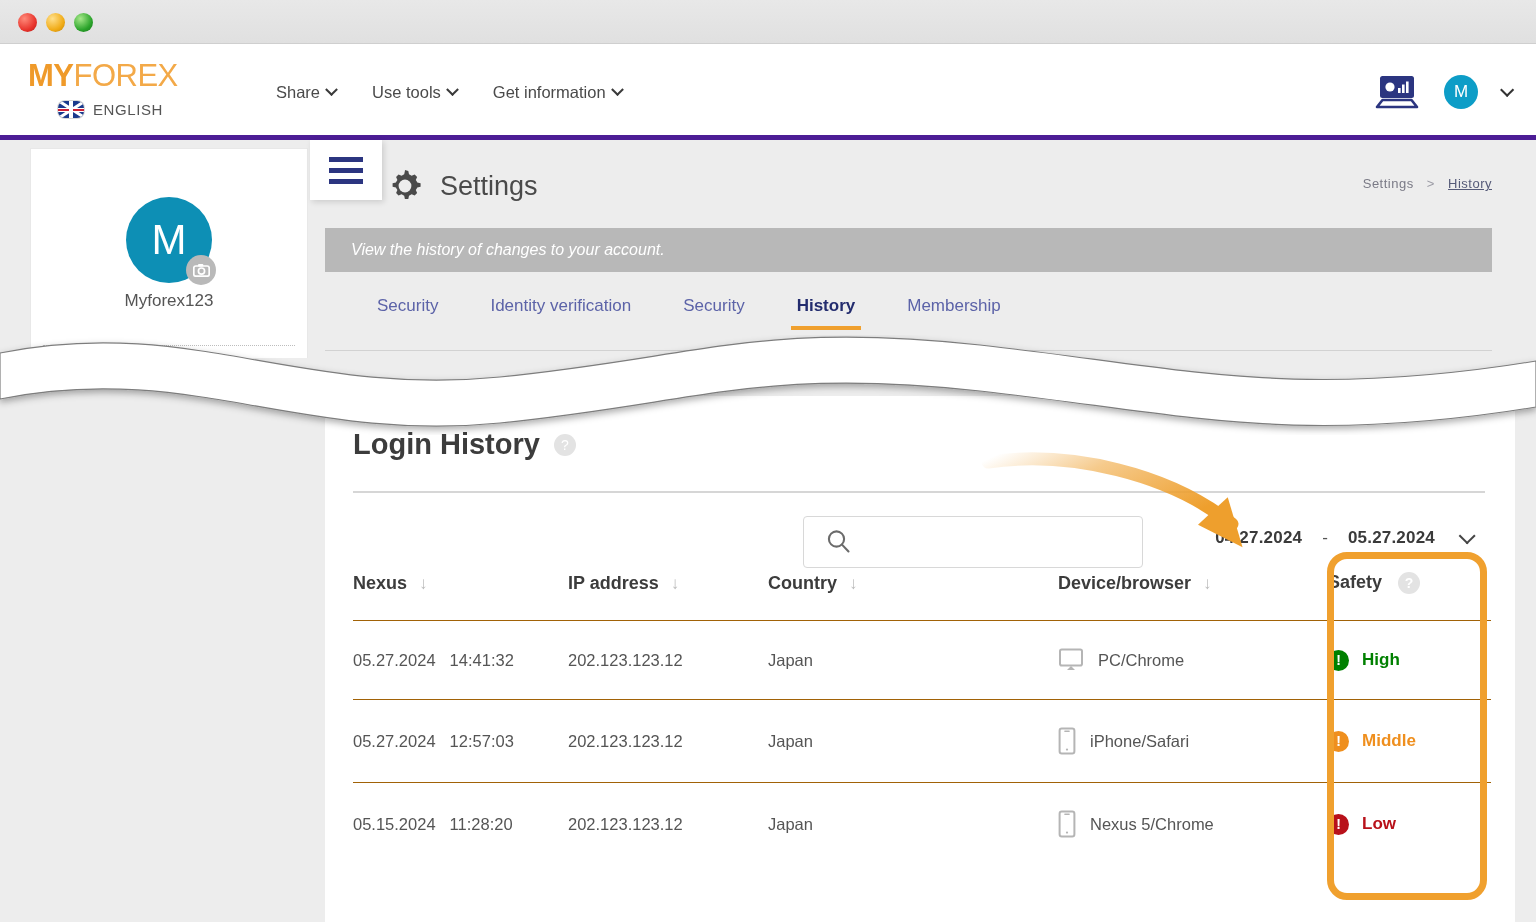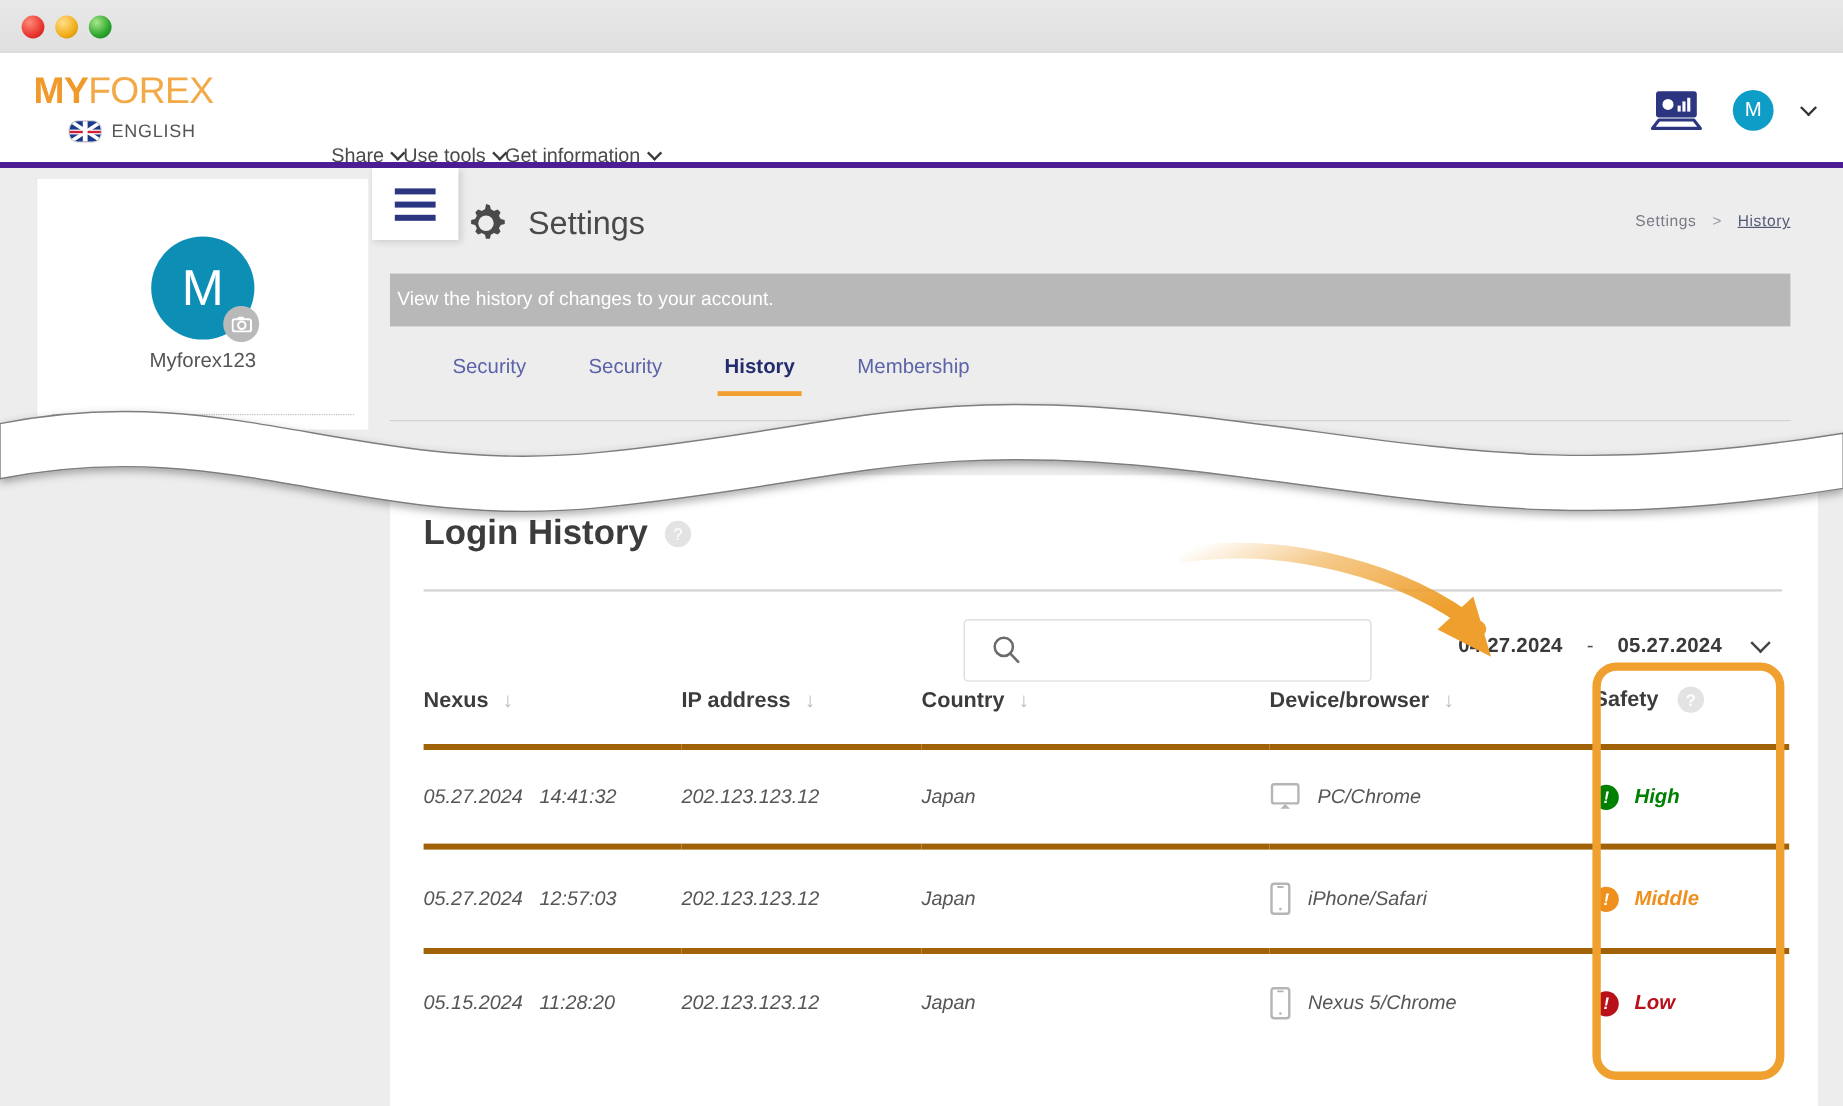--- a/index.html
+++ b/index.html
@@ -49,21 +49,21 @@
     position: absolute; left: -5px; top: 7.5px; width: 38px; height: 2.4px; background: #cf2034;
   }
   .flag .d2 { left: 11.8px; top: -4px; width: 2.4px; height: 26px; }
   .flag .x1, .flag .x2 {
     position: absolute; left: -5px; top: 7px; width: 38px; height: 3px; background: #fff;
     transform: rotate(33deg); transform-origin: center;
   }
   .flag .x2 { transform: rotate(-33deg); }
   .lang-label { font-size: 15px; color: #555; letter-spacing: 0.6px; }
 
-  .nav { position: absolute; left: 276px; top: 0; height: 96px; display: flex; align-items: flex-end; }
+  .nav { position: absolute; left: 276px; top: 0; height: 96px; display: flex; align-items: center; gap: 36px; }
   .nav-item { font-size: 16.5px; color: #4a4a4a; display: flex; align-items: center; gap: 7px; cursor: pointer; }
   .caret { width: 9px; height: 9px; border-right: 2.2px solid #3a3a3a; border-bottom: 2.2px solid #3a3a3a;
            transform: rotate(45deg) translate(-2px,-2px); }
 
   .header-right { position: absolute; right: 26px; top: 0; height: 96px; display: flex; align-items: center; gap: 22px; }
   .laptop-icon { width: 50px; height: 38px; }
   .avatar-sm {
     width: 34px; height: 34px; border-radius: 50%; background: #0d9dc7;
     color: #fff; font-size: 17px; display: flex; align-items: center; justify-content: center; font-weight: 500;
   }
@@ -103,21 +103,21 @@
 
   .page-title-row { position: absolute; left: 60px; top: 18px; display: flex; align-items: center; gap: 15px; }
   .page-title { font-size: 27px; color: #4a4a4a; font-weight: 400; }
   .breadcrumb { position: absolute; right: 44px; top: 28px; font-size: 13px; color: #7a7a86; letter-spacing: 0.5px; }
   .breadcrumb .sep { margin: 0 9px; color: #9a9aa4; }
   .breadcrumb .bc-link { color: #555a78; text-decoration: underline; cursor: pointer; }
 
   .notice {
     position: absolute; left: 0; top: 80px; width: 1167px; height: 44px;
     background: #b8b8b8; color: #fff; font-size: 16px;
-    display: flex; align-items: center; padding-left: 6px;
+    display: flex; align-items: center; padding-left: 26px; font-style: italic;
   }
 
   .tabs { position: absolute; left: 26px; top: 148px; display: flex; gap: 0; align-items: flex-end; }
   .tab {
     font-size: 17px; color: #5c63a8; padding: 0 26px 14px 26px; cursor: pointer; position: relative;
   }
   .tab.active { color: #232c6e; font-weight: 700; }
   .tab.active::after {
     content: ""; position: absolute; left: 20px; right: 20px; bottom: 0; height: 4px; background: #f0a02e;
   }
@@ -155,23 +155,22 @@
   }
 
   
   table.hist { position: absolute; left: 28px; top: 176px; width: 1138px; border-collapse: collapse; }
   table.hist th {
     text-align: left; font-size: 18px; font-weight: 700; color: #3c3c3c;
     padding: 0 0 26px 0; vertical-align: middle; white-space: nowrap;
   }
   table.hist th .sortarrow { display: inline-block; margin-left: 12px; color: #bbb; font-size: 17px; font-weight: 400; }
   table.hist td {
-    font-size: 16.5px; color: #555; padding: 27px 0; border-top: 5px solid #a16207; vertical-align: middle;
+    font-size: 16.5px; color: #555; padding: 27px 0; border-top: 1px solid #a16207; vertical-align: middle;
     white-space: nowrap;
-    font-style: italic;
   }
   td.c-time { font-size: 14.5px; color: #606060; }
   td.c-time .tm { margin-left: 14px; }
   td.c-ip { font-size: 17px; color: #4a4a4a; }
   td.c-country { font-size: 17px; color: #4a4a4a; }
   td.c-device { font-size: 17px; color: #4a4a4a; }
   .dev-cell { display: flex; align-items: center; gap: 14px; }
   .col-time    { width: 215px; }
   .col-ip      { width: 200px; }
   .col-country { width: 290px; }
@@ -276,20 +275,21 @@
     <div class="breadcrumb">
       <span>Settings</span>
       <span class="sep">&gt;</span>
       <span class="bc-link">History</span>
     </div>
 
     <div class="notice">View the history of changes to your account.</div>
 
     <div class="tabs">
       <div class="tab">Security</div>
+      <div class="tab">Identity verification</div>
       <div class="tab">Security</div>
       <div class="tab active">History</div>
       <div class="tab">Membership</div>
     </div>
     <div class="tabs-underline"></div>
   </div>
 
   <div class="panel-edge"></div>
 
   <div class="hamburger">

